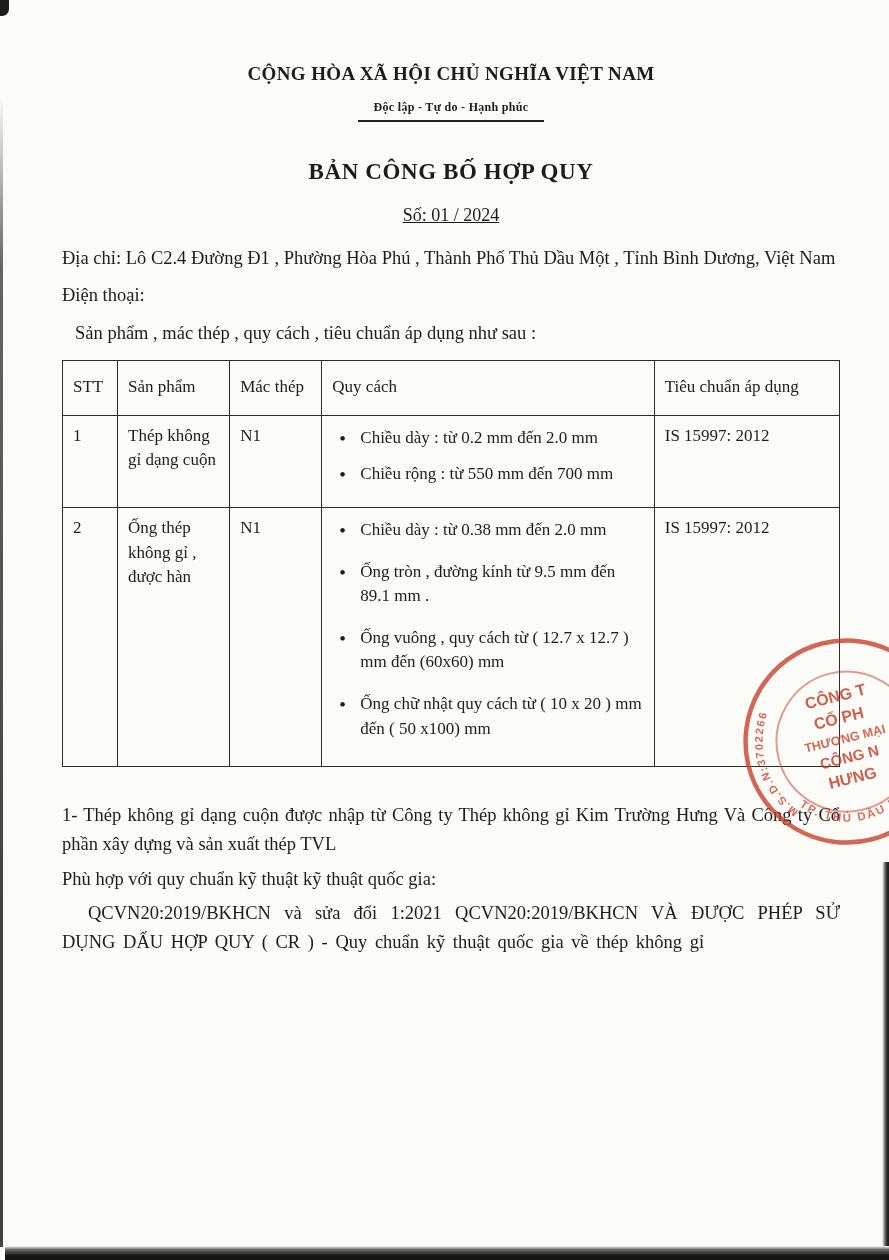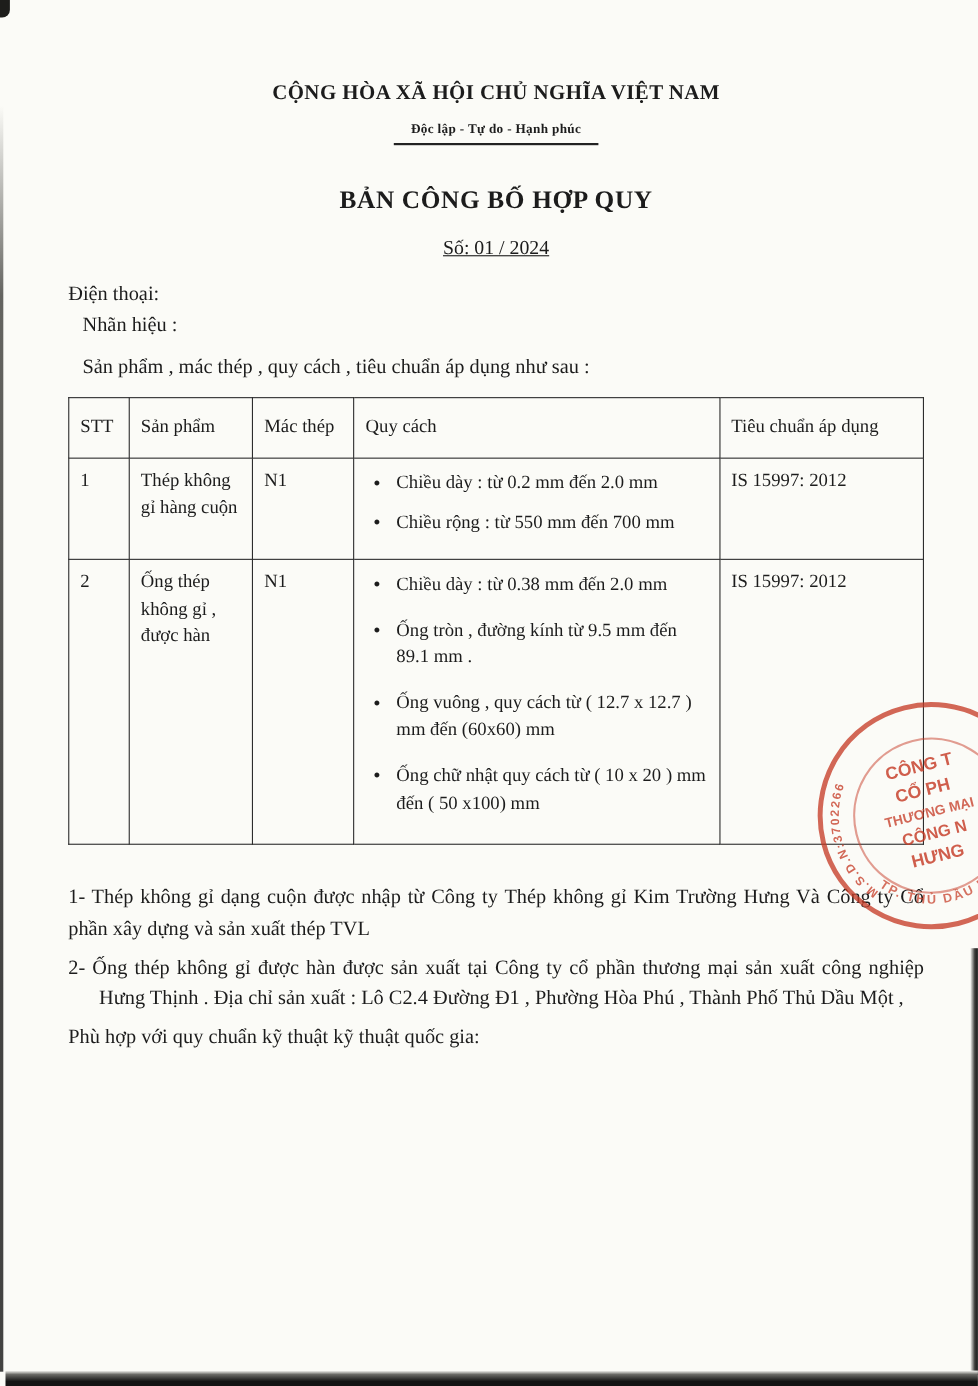--- a/index.html
+++ b/index.html
@@ -2,21 +2,21 @@
 <html><head>
 <meta charset="utf-8">
 <style>
   html,body{margin:0;padding:0;}
   body{
     width:889px;height:1260px;position:relative;overflow:hidden;
     background:#fbfbf7;color:#1c1c1c;
     font-family:"Liberation Serif", serif;
     font-size:18.5px;line-height:1.55;
   }
-  .content{position:absolute;left:62px;top:70px;width:778px;}
+  .content{position:absolute;left:62px;top:59px;width:778px;}
   .nat1{text-align:center;font-weight:bold;font-size:19px;letter-spacing:.4px;}
   .nat2-wrap{text-align:center;margin-top:3px;}
   .nat2{display:inline-block;font-weight:bold;font-size:12px;
         border-bottom:2px solid #222;padding:0 16px 3px 16px;letter-spacing:.3px;}
   .doc-title{text-align:center;font-weight:bold;font-size:23px;letter-spacing:.6px;margin-top:32px;}
   .doc-num{text-align:center;font-size:18px;margin-top:12px;text-decoration:underline;}
   .para{margin:0;text-align:justify;}
   .intro-block{margin-top:14px;}
   .indent{margin-left:13px;}
   .gap-top{margin-top:9px;}
@@ -64,22 +64,22 @@
 
   <div class="nat1">CỘNG HÒA XÃ HỘI CHỦ NGHĨA VIỆT NAM</div>
   <div class="nat2-wrap">
     <span class="nat2">Độc lập - Tự do - Hạnh phúc</span>
   </div>
 
   <div class="doc-title">BẢN CÔNG BỐ HỢP QUY</div>
   <div class="doc-num">Số: 01 / 2024</div>
 
   <div class="intro-block">
+    <p class="para">Địa chỉ: Lô C2.4 Đường Đ1 , Phường Hòa Phú , Thành Phố Thủ Dầu Một , Tỉnh Bình Dương, Việt Nam</p>
     <p class="para gap-top">Điện thoại:</p>
-    <p class="para indent">Nhãn hiệu :</p>
     <p class="para indent gap-top">Sản phẩm , mác thép , quy cách , tiêu chuẩn áp dụng như sau :</p>
   </div>
 
   <table class="spec">
     <colgroup>
       <col class="col-stt">
         <col class="col-sp">
         <col class="col-mt">
         <col class="col-qc">
         <col class="col-tc">
@@ -89,21 +89,21 @@
         <th>STT</th>
         <th>Sản phẩm</th>
         <th>Mác thép</th>
         <th>Quy cách</th>
         <th>Tiêu chuẩn áp dụng</th>
       </tr>
     </thead>
     <tbody>
       <tr>
         <td class="c-stt">1</td>
-        <td>Thép không gỉ hàng cuộn</td>
+        <td>Thép không gỉ dạng cuộn</td>
         <td class="c-mt">N1</td>
         <td>
           <ul class="specs">
             <li>Chiều dày : từ 0.2 mm đến 2.0 mm</li>
             <li>Chiều rộng : từ 550 mm đến 700 mm</li>
           </ul>
         </td>
         <td>IS 15997: 2012</td>
       </tr>
       <tr>
@@ -118,22 +118,22 @@
             <li>Ống chữ nhật quy cách từ ( 10 x 20 ) mm đến ( 50 x100) mm</li>
           </ul>
         </td>
         <td>IS 15997: 2012</td>
       </tr>
     </tbody>
   </table>
 
   <div class="notes">
     <p class="para note1">1-  Thép không gỉ dạng cuộn được nhập từ Công ty Thép không gỉ Kim Trường Hưng Và Công ty Cổ phần xây dựng và sản xuất thép TVL</p>
-    <p class="para note2">2-  Ống thép không gỉ được hàn được sản xuất tại Công ty cổ phần thương mại sản xuất công nghiệp Hưng Thịnh . Địa chỉ sản xuất : Lô C2.4 Đường Đ1 , Phường Hòa Phú , Thành Phố Thủ Dầu Một ,</p>
     <p class="para conformity">Phù hợp với quy chuẩn kỹ thuật kỹ thuật quốc gia:</p>
+    <p class="para regulation">QCVN20:2019/BKHCN và sửa đổi 1:2021 QCVN20:2019/BKHCN VÀ ĐƯỢC PHÉP SỬ DỤNG DẤU HỢP QUY ( CR ) -  Quy chuẩn kỹ thuật quốc gia về thép không gỉ</p>
   </div>
 
 </div>
 
 <div class="stamp">
   <svg viewBox="0 0 218 218">
     <circle cx="107" cy="107" r="101" fill="none" stroke="#c63b26" stroke-width="4.5" opacity="0.85"></circle>
     <circle cx="107" cy="107" r="70" fill="none" stroke="#c63b26" stroke-width="2" opacity="0.55"></circle>
     <defs>
       <path id="arcL" d="M47.6 166.4 A84 84 0 0 1 47.6 47.6" fill="none"></path>

